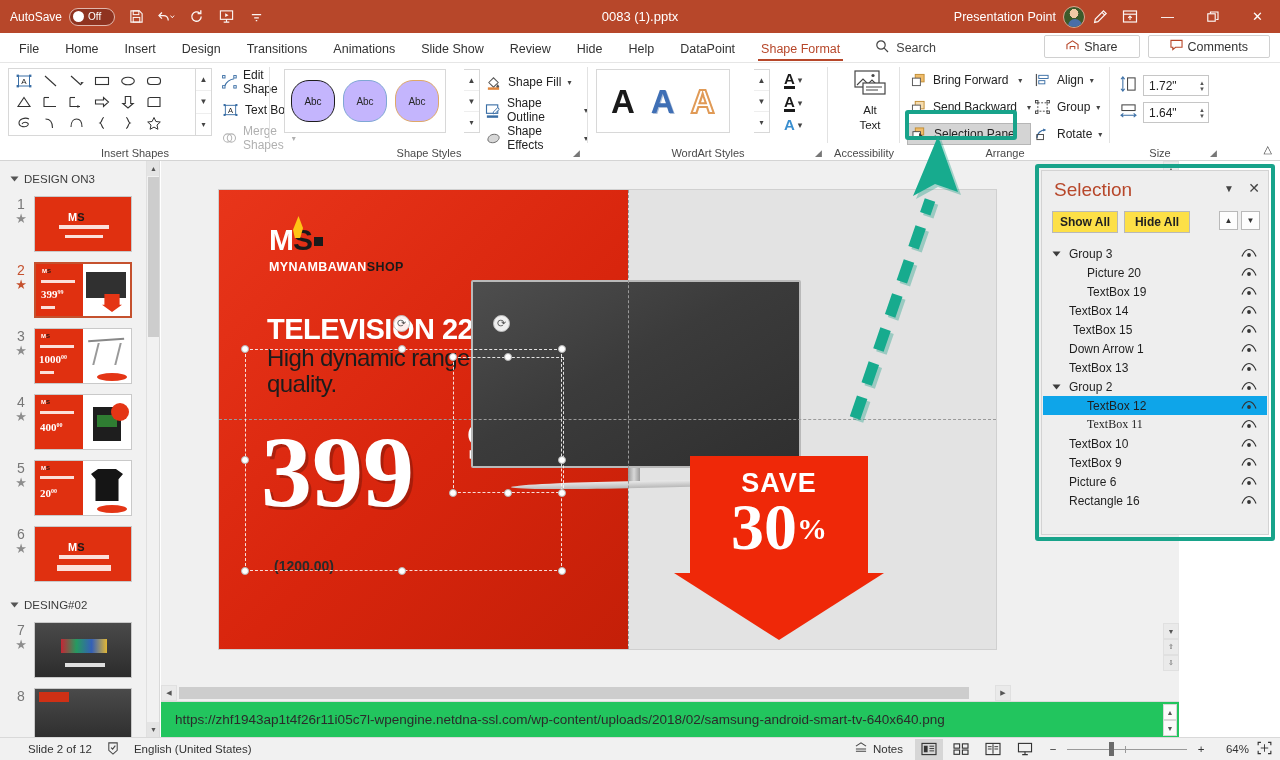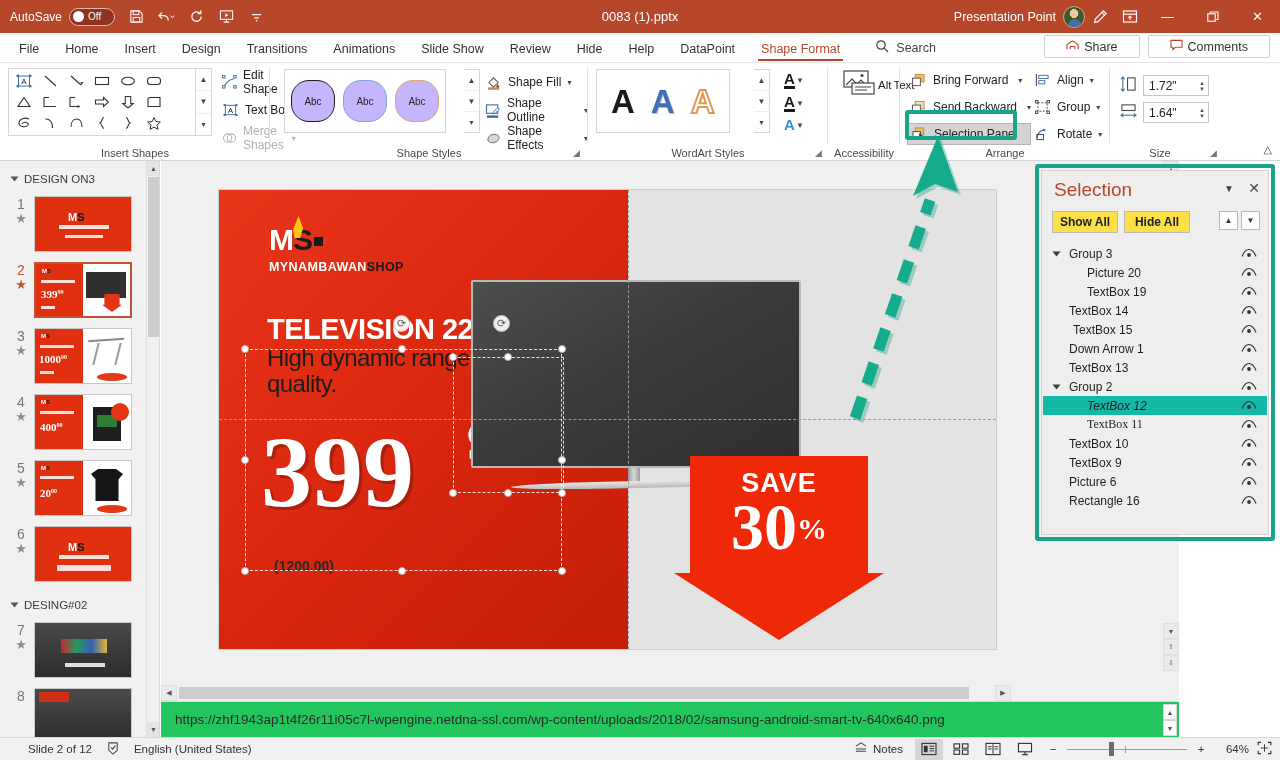--- a/index.html
+++ b/index.html
@@ -129,21 +129,21 @@
   .wa1 { color: #1a1a1a; }
   .wa2 { color: #3f6fb5; text-shadow: 1px 1px 0 #aebfd8; }
   .wa3 { color: #ffffff; -webkit-text-stroke: 2px #e09a56; text-shadow: 1px 1px 0 #f0c79b; }
   .wa-side { position: absolute; top: 8px; display: flex; flex-direction: column; gap: 5px; }
   .wa-side-row { display: flex; align-items: center; gap: 3px; font-size: 9px; color: #444; }
   .wa-A { font-size: 15px; font-weight: bold; line-height: 1; }
 
   
   .alttext-btn {
     position: absolute; left: 14px; top: 6px; width: 56px;
-    display: flex; align-items: center; gap: 2px;
+    display: flex; flex-direction: column; align-items: center; gap: 2px;
     font-size: 11.5px; color: #222; text-align: center; line-height: 1.15;
   }
 
   
   .arr-col { position: absolute; top: 6px; display: flex; flex-direction: column; gap: 5px; }
 
   
   .size-row { display: flex; align-items: center; gap: 6px; margin-bottom: 6px; }
   .spin-box {
     width: 66px; height: 21px; border: 1px solid #c6c6c6; background: #fff;
@@ -250,21 +250,21 @@
   .sp-title { position: absolute; left: 12px; top: 8px; font-size: 19px; color: #b7472a; }
   .sp-close { position: absolute; right: 8px; top: 9px; font-size: 14px; color: #444; }
   .sp-menu { position: absolute; right: 34px; top: 12px; font-size: 10px; color: #444; }
   .sp-btn {
     position: absolute; top: 40px; height: 22px; border: 1px solid #b9b9b9; background: #fde047;
     font-size: 12px; color: #222; display: flex; align-items: center; justify-content: center; font-weight: bold;
   }
   .sp-ord { position: absolute; top: 40px; width: 19px; height: 19px; border: 1px solid #b9b9b9; background: #fdfdfd; display: flex; align-items: center; justify-content: center; font-size: 8px; color: #333; }
   .sp-list { position: absolute; left: 1px; right: 1px; top: 73px; bottom: 1px; }
   .sp-item { height: 19px; display: flex; align-items: center; position: relative; font-size: 12px; color: #1f1f1f; }
-  .sp-item.sel { background: #14b8a6; font-style: italic; }
+  .sp-item.sel { background: #0ea5e9; }
   .sp-caret { position: absolute; left: 11px; width: 0; height: 0; border-left: 5px solid #3c3c3c; border-top: 4px solid transparent; border-bottom: 4px solid transparent; transform: rotate(90deg); }
   .sp-name { position: absolute; }
   .sp-eye { position: absolute; right: 10px; width: 16px; height: 11px; }
 
   
   .annot { position: absolute; left: 0; top: 0; width: 1280px; height: 760px; pointer-events: none; }
 
   
   .urlbar {
     position: absolute; left: 161px; top: 701px; width: 1018px; height: 36px;

